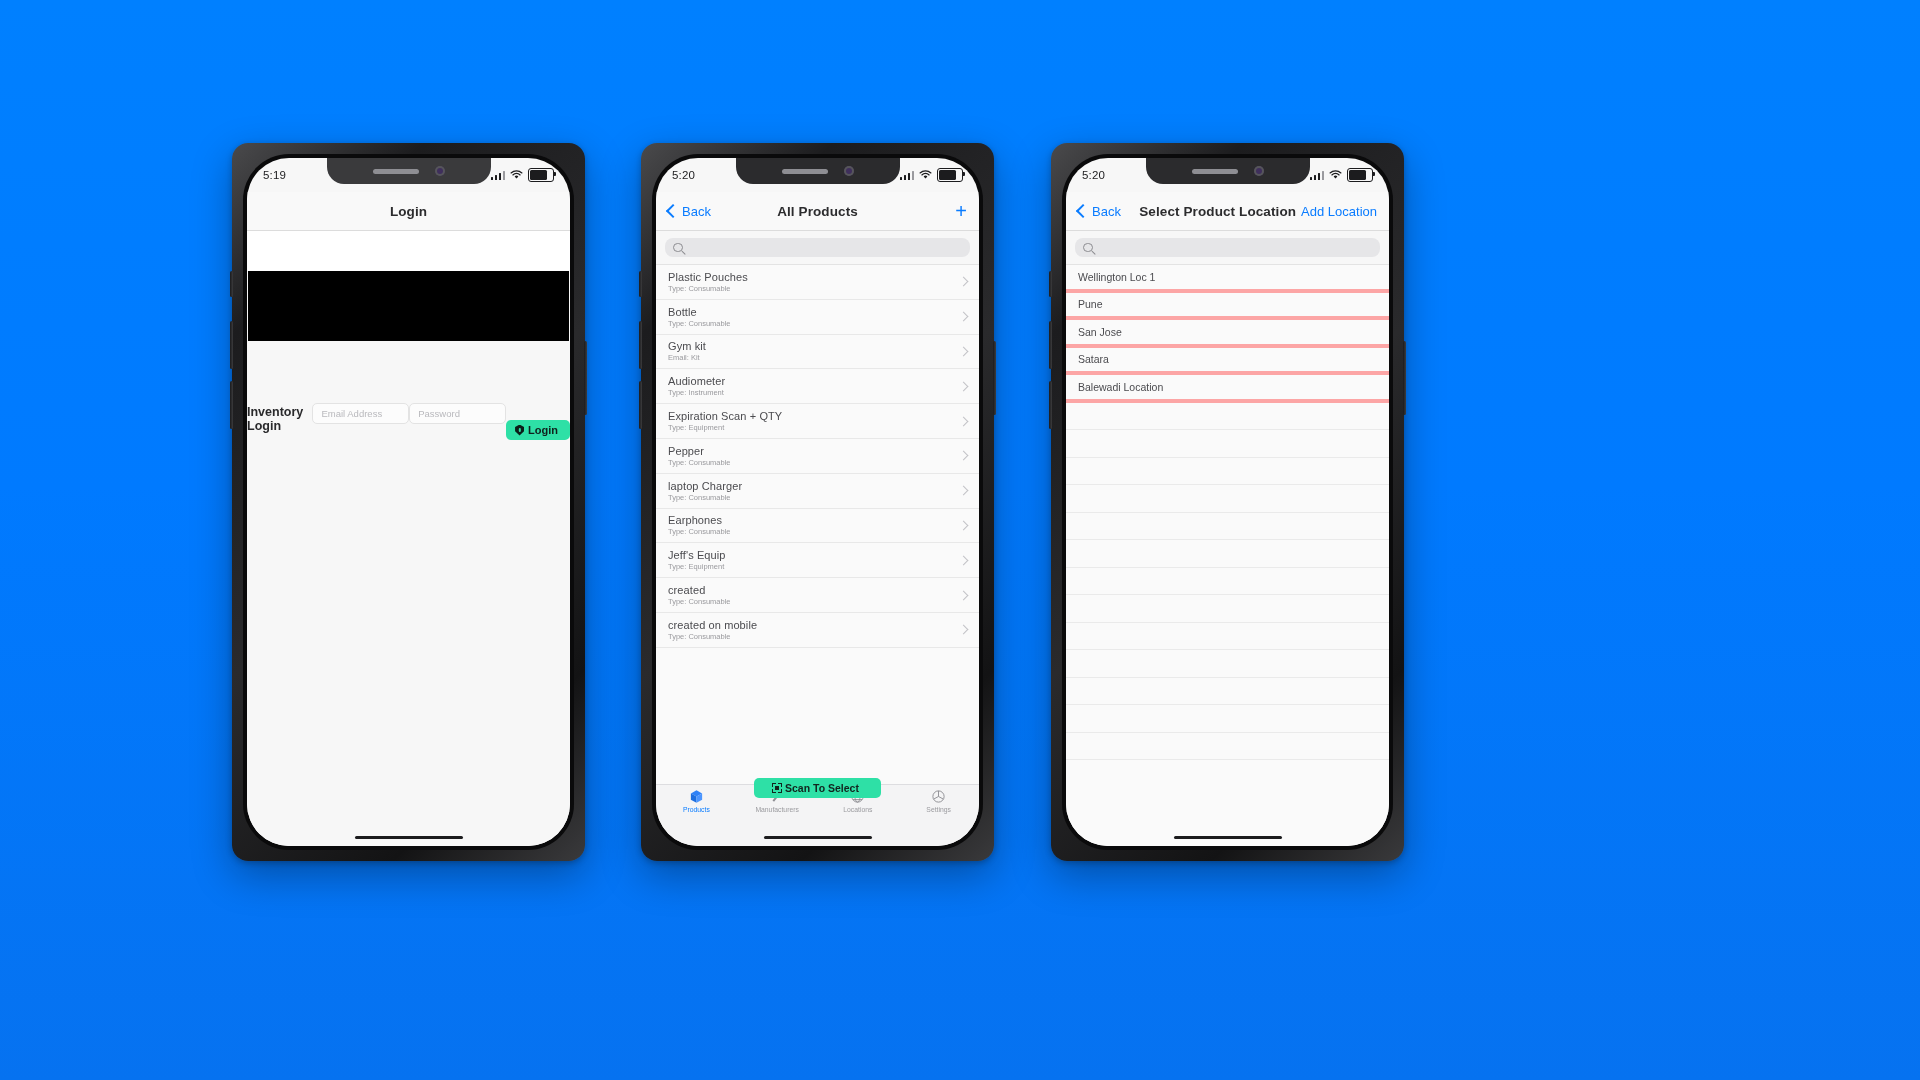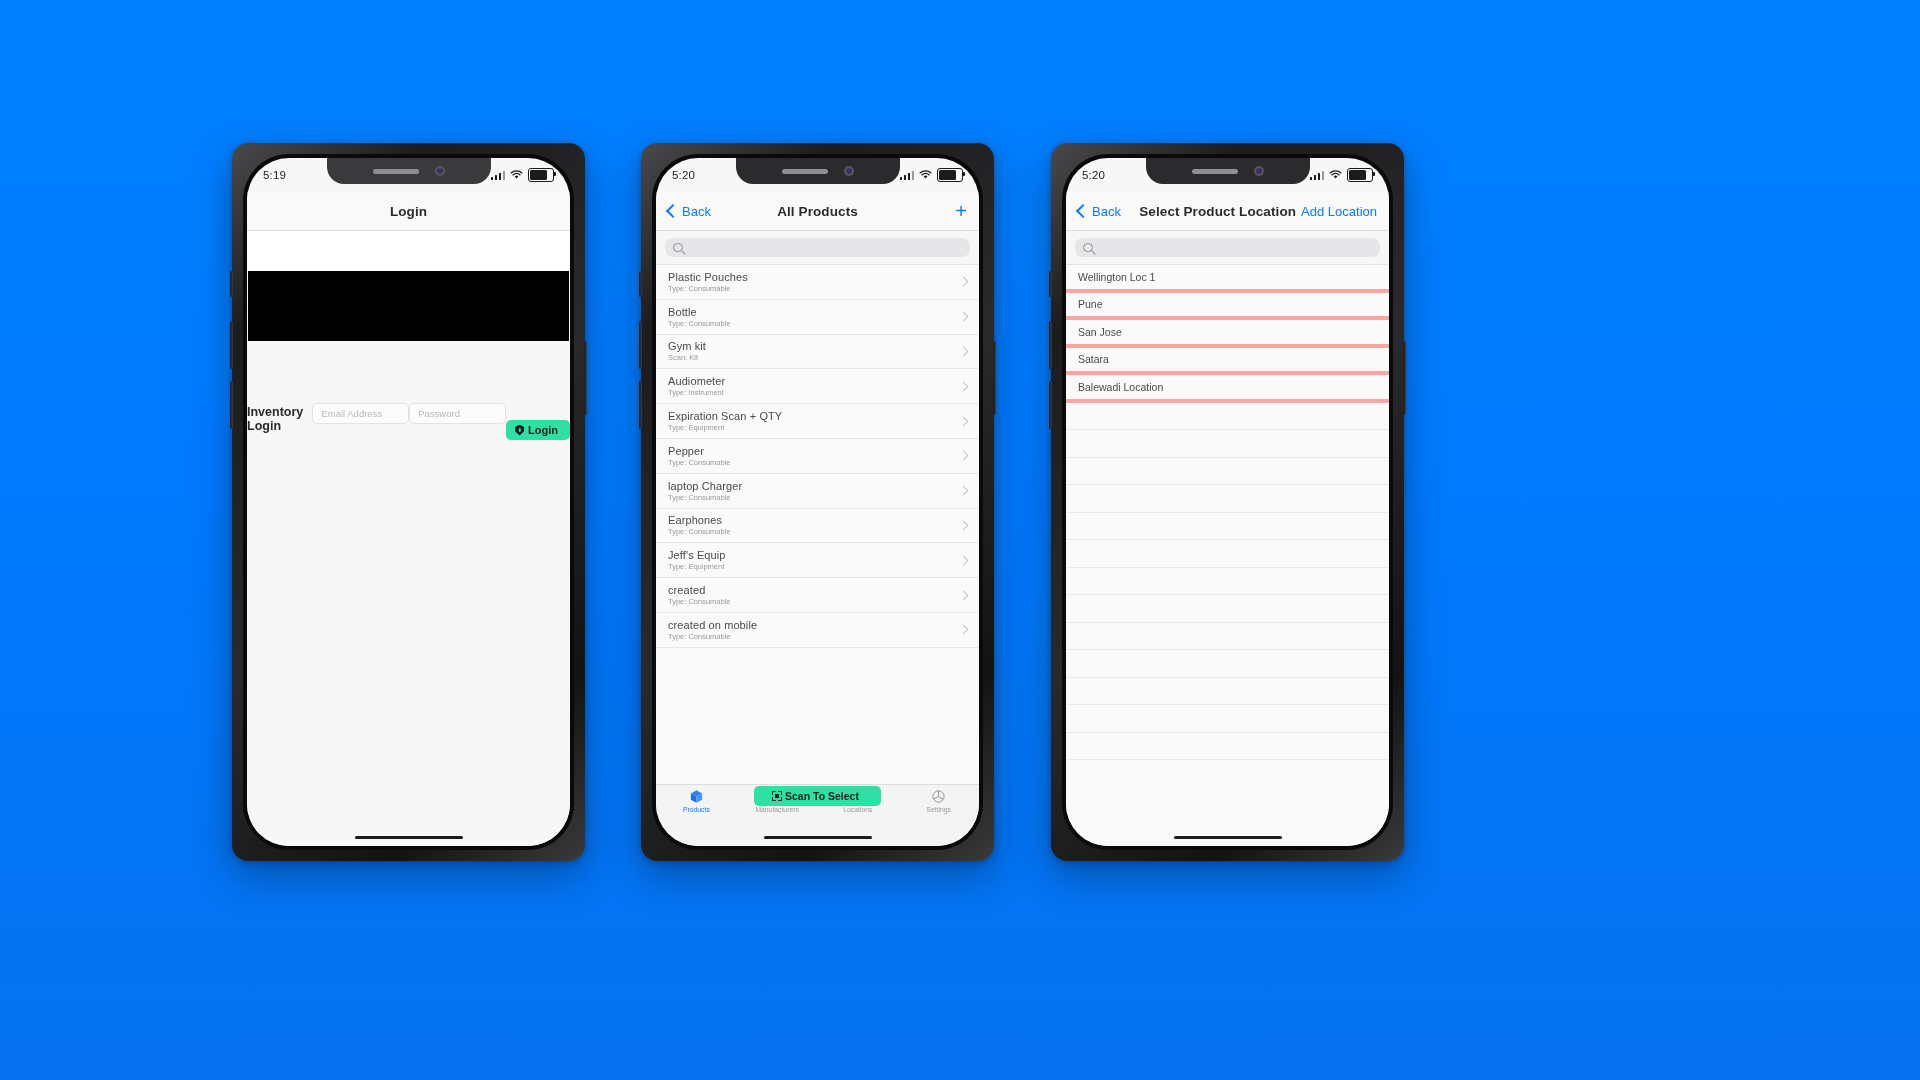--- a/index.html
+++ b/index.html
@@ -289,21 +289,21 @@
     background: #fafafa;
     font-size: 10.5px;
     color: #4b4b4f;
   }
   .loc-row.empty { border-bottom: 1px solid #eaeaea; }
 
   
   .scan-wrap {
     position: absolute;
     left: 0; right: 0;
-    bottom: 40px;
+    bottom: 48px;
     display: flex;
     justify-content: center;
     pointer-events: none;
   }
   .scan-btn {
     background: #2ee0a6;
     color: #12241e;
     font-size: 10.5px;
     font-weight: 600;
     border-radius: 5px;
@@ -489,21 +489,21 @@
           <div class="prod-row">
             <div class="prod-texts">
               <div class="prod-name">Bottle</div>
               <div class="prod-type">Type: Consumable</div>
             </div>
             <div class="chev-right"></div>
           </div>
           <div class="prod-row">
             <div class="prod-texts">
               <div class="prod-name">Gym kit</div>
-              <div class="prod-type">Scan: Kit</div>
+              <div class="prod-type">Email: Kit</div>
             </div>
             <div class="chev-right"></div>
           </div>
           <div class="prod-row">
             <div class="prod-texts">
               <div class="prod-name">Audiometer</div>
               <div class="prod-type">Type: Instrument</div>
             </div>
             <div class="chev-right"></div>
           </div>

